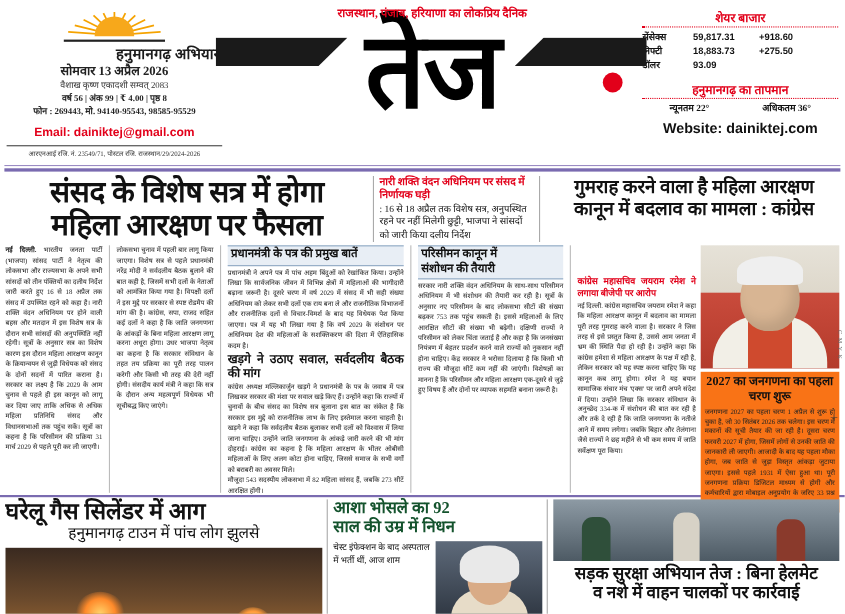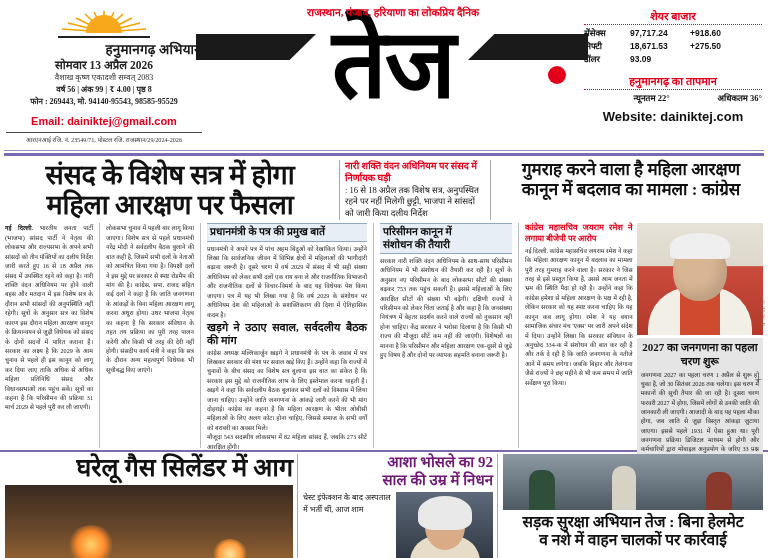--- a/index.html
+++ b/index.html
@@ -60,21 +60,21 @@
     border-bottom: 1.5px dotted #e2001a; padding-bottom: 1px; margin-bottom: 2px;
   }
   .stock-row { display: flex; font-size: 8.5px; line-height: 1.55; color: #111; }
   .stock-name { width: 46px; font-weight: bold; }
   .stock-val { width: 60px; font-weight: bold; font-family: "Liberation Sans", sans-serif; }
   .stock-chg { font-weight: bold; font-family: "Liberation Sans", sans-serif; }
   .temp-head {
     text-align: center; color: #e2001a; font-weight: bold; font-size: 11px;
     border-bottom: 1.5px dotted #e2001a; padding-bottom: 1px; margin: 6px 0 2px 0;
   }
-  .temp-row { display: flex; justify-content: flex-end; font-size: 8.5px; font-weight: bold; color: #111; gap: 48px; }
+  .temp-row { display: flex; justify-content: center; font-size: 8.5px; font-weight: bold; color: #111; gap: 48px; }
   .mh-website {
     text-align: center; font-size: 13px; color: #111; font-weight: bold;
     font-family: "Liberation Sans", sans-serif; margin-top: 6px;
   }
 
   .rule-thin { height: 1px; background: #9b8cc4; margin: 0 4px; }
   .rule-thick { height: 3px; background: #7a6bb0; margin: 2px 4px 0 4px; }
 
   
   .band { display: flex; padding: 4px 5px 0 5px; gap: 4px; }
@@ -154,30 +154,30 @@
   .ph-fire-glow2 {
     position: absolute; right: 16%; bottom: 2px; width: 34px; height: 30px; border-radius: 50%;
     background: radial-gradient(circle,#ffe6a0 0%,#ff9b3a 50%,rgba(255,120,20,0) 75%);
   }
 
   .ph-cop { height: 56px; background: linear-gradient(180deg,#8d9aa4,#4d5a64); }
   .ph-cop-a { position: absolute; left: 10%; bottom: 0; width: 26px; height: 40px; background: #2f4f3a; border-radius: 10px 10px 0 0; }
   .ph-cop-b { position: absolute; left: 42%; bottom: 0; width: 24px; height: 44px; background: #d7d2c6; border-radius: 10px 10px 0 0; }
   .ph-cop-c { position: absolute; right: 12%; bottom: 0; width: 26px; height: 38px; background: #8a3a2c; border-radius: 10px 10px 0 0; }
 
-  .tan-box { background: #e5e5e5; padding: 3px 4px; }
+  .tan-box { background: #f97316; padding: 3px 4px; }
   .tan-hl { font-size: 11px; font-weight: bold; color: #111; text-align: center; line-height: 1.2; margin-bottom: 2px; }
 
   
   .bottom { display: flex; padding: 2px 5px 0 5px; gap: 4px; border-top: 2px solid #7a6bb0; margin-top: 2px; }
   .b1 { width: 288px; }
   .b2 { width: 196px; border-left: 1px solid #aaa; padding-left: 5px; }
   .b3 { flex: 1; border-left: 1px solid #aaa; padding-left: 5px; }
-  .bhl { font-size: 25px; font-weight: bold; color: #111; text-align: right; line-height: 1.12; }
-  .bhl-sm { font-size: 15px; font-weight: bold; color: #701a75; text-align: right; line-height: 1.15; }
+  .bhl { font-size: 21px; font-weight: bold; color: #111; text-align: left; line-height: 1.12; }
+  .bhl-sm { font-size: 15px; font-weight: bold; color: #14532d; text-align: left; line-height: 1.15; }
   .bsub { font-size: 14px; color: #111; text-align: center; line-height: 1.2; }
   .bhl-blue { font-size: 15.5px; font-weight: bold; color: #111; line-height: 1.16; text-align: center; }
   .cmyk { position: absolute; right: 2px; top: 300px; font-size: 5.5px; color: #666;
           writing-mode: vertical-rl; letter-spacing: 1px; }
   .plusmark { position: absolute; right: 6px; top: 372px; font-size: 13px; color: #333; }
 </style>
 </head>
 <body>
 
 <div class="page">
@@ -220,26 +220,26 @@
         <div class="founder-l2">राजस्थान, पंजाब, हरियाणा का लोकप्रिय दैनिक</div>
       </div>
       <div class="logo-tej">तेज</div>
       <div class="logo-dot"></div>
     </div>
 
     <div class="mh-right">
       <div class="box-head">शेयर बाजार</div>
       <div class="stock-row">
         <span class="stock-name">सेंसेक्स</span>
-        <span class="stock-val">97,717.24</span>
+        <span class="stock-val">59,817.31</span>
         <span class="stock-chg">+918.60</span>
       </div>
       <div class="stock-row">
         <span class="stock-name">निफ्टी</span>
-        <span class="stock-val">18,671.53</span>
+        <span class="stock-val">18,883.73</span>
         <span class="stock-chg">+275.50</span>
       </div>
       <div class="stock-row">
         <span class="stock-name">डॉलर</span>
         <span class="stock-val">93.09</span>
         <span class="stock-chg"></span>
       </div>
 
       <div class="temp-head">हनुमानगढ़ का तापमान</div>
       <div class="temp-row">
@@ -296,21 +296,21 @@
       <div class="boxhl">
         <div class="boxhl-t">परिसीमन कानून में</div>
         <div class="boxhl-t">संशोधन की तैयारी</div>
       </div>
       <div>सरकार नारी शक्ति वंदन अधिनियम के साथ-साथ परिसीमन अधिनियम में भी संशोधन की तैयारी कर रही है। सूत्रों के अनुसार नए परिसीमन के बाद लोकसभा सीटों की संख्या बढ़कर 753 तक पहुंच सकती है। इससे महिलाओं के लिए आरक्षित सीटों की संख्या भी बढ़ेगी। दक्षिणी राज्यों ने परिसीमन को लेकर चिंता जताई है और कहा है कि जनसंख्या नियंत्रण में बेहतर प्रदर्शन करने वाले राज्यों को नुकसान नहीं होना चाहिए। केंद्र सरकार ने भरोसा दिलाया है कि किसी भी राज्य की मौजूदा सीटें कम नहीं की जाएंगी। विशेषज्ञों का मानना है कि परिसीमन और महिला आरक्षण एक-दूसरे से जुड़े हुए विषय हैं और दोनों पर व्यापक सहमति बनाना जरूरी है।</div>
     </div>
     <div class="vsep"></div>
 
     <div class="col c5">
       <div style="display:flex; gap:4px;">
-        <div style="width:46%;">
+        <div style="width:46%;margin-top:28px;">
           <div class="redsub">कांग्रेस महासचिव जयराम रमेश ने लगाया बीजेपी पर आरोप</div>
           <div>नई दिल्ली. कांग्रेस महासचिव जयराम रमेश ने कहा कि महिला आरक्षण कानून में बदलाव का मामला पूरी तरह गुमराह करने वाला है। सरकार ने जिस तरह से इसे प्रस्तुत किया है, उससे आम जनता में भ्रम की स्थिति पैदा हो रही है। उन्होंने कहा कि कांग्रेस हमेशा से महिला आरक्षण के पक्ष में रही है, लेकिन सरकार को यह स्पष्ट करना चाहिए कि यह कानून कब लागू होगा। रमेश ने यह बयान सामाजिक संचार मंच 'एक्स' पर जारी अपने संदेश में दिया। उन्होंने लिखा कि सरकार संविधान के अनुच्छेद 334-क में संशोधन की बात कर रही है और तर्क दे रही है कि जाति जनगणना के नतीजे आने में समय लगेगा। जबकि बिहार और तेलंगाना जैसे राज्यों ने छह महीने से भी कम समय में जाति सर्वेक्षण पूरा किया।</div>
         </div>
         <div style="width:54%;">
           <div class="photo ph-politician">
             <div class="ph-body"></div>
             <div class="ph-scarf"></div>
             <div class="ph-face"></div>
             <div class="ph-hair"></div>
           </div>
@@ -319,20 +319,21 @@
             <div style="font-size:6.2px;line-height:1.5;text-align:justify;">जनगणना 2027 का पहला चरण 1 अप्रैल से शुरू हो चुका है, जो 30 सितंबर 2026 तक चलेगा। इस चरण में मकानों की सूची तैयार की जा रही है। दूसरा चरण फरवरी 2027 में होगा, जिसमें लोगों से उनकी जाति की जानकारी ली जाएगी। आजादी के बाद यह पहला मौका होगा, जब जाति से जुड़ा विस्तृत आंकड़ा जुटाया जाएगा। इससे पहले 1931 में ऐसा हुआ था। पूरी जनगणना प्रक्रिया डिजिटल माध्यम से होगी और कर्मचारियों द्वारा मोबाइल अनुप्रयोग के जरिए 33 प्रश्न पूछे जाएंगे।</div>
           </div>
         </div>
       </div>
     </div>
   </div>
 
   <div class="bottom">
     <div class="b1">
       <div class="bhl">घरेलू गैस सिलेंडर में आग</div>
+      <div class="bsub">हनुमानगढ़ टाउन में पांच लोग झुलसे</div>
       <div class="photo ph-fire" style="margin-top:3px;">
         <div class="ph-fire-glow"></div>
         <div class="ph-fire-glow2"></div>
       </div>
     </div>
 
     <div class="b2">
       <div class="bhl-sm">आशा भोसले का 92</div>
       <div class="bhl-sm">साल की उम्र में निधन</div>
       <div style="display:flex; gap:4px; margin-top:3px;">

